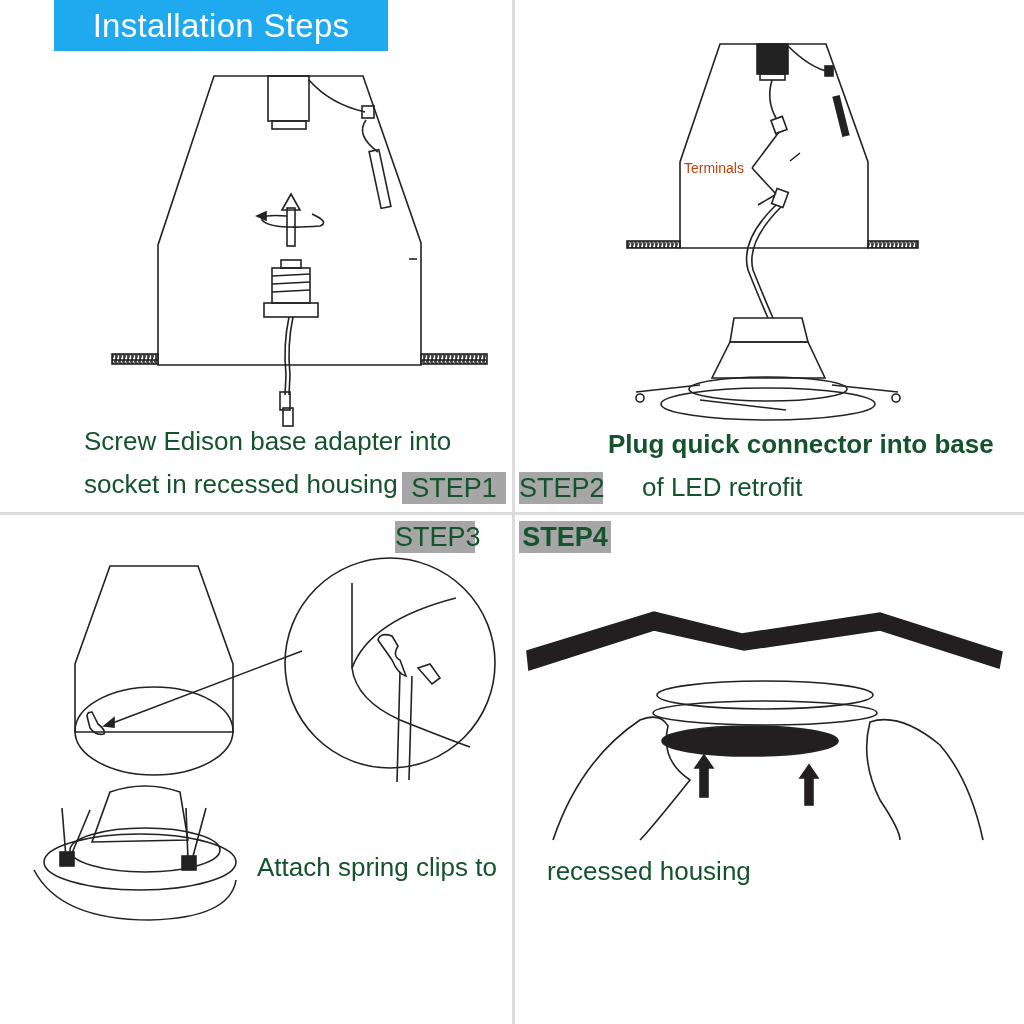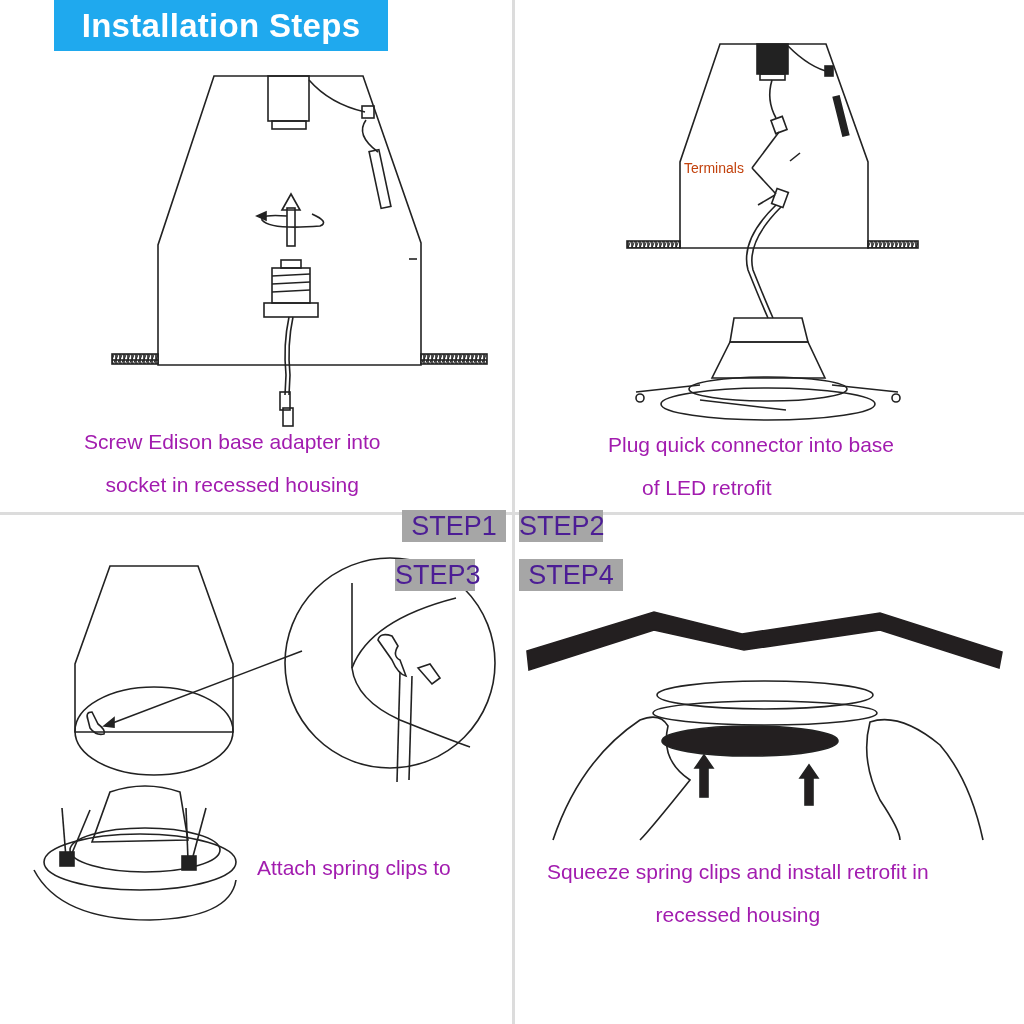--- a/index.html
+++ b/index.html
@@ -1,21 +1,21 @@
 <!DOCTYPE html>
 <html><head>
 <meta charset="utf-8">
 <style>
   html, body { margin:0; padding:0; background:#ffffff; }
   body { width:1024px; height:1024px; position:relative; overflow:hidden; font-family:"Liberation Sans", sans-serif; color:#111; }
-  .title-banner { position:absolute; left:54px; top:0; width:334px; height:51px; background:#1fa9ee; color:#fff; font-weight:bold; font-size:33px; line-height:51px; text-align:center; letter-spacing:0.3px; }
+  .title-banner { position:absolute; left:54px; top:0; width:334px; height:51px; background:#1fa9ee; color:#fff; font-weight:normal; font-size:33px; line-height:51px; text-align:center; letter-spacing:0.3px; }
   .vdiv { position:absolute; left:512px; top:0; width:3px; height:1024px; background:#dcdcdc; }
   .hdiv { position:absolute; left:0; top:512px; width:1024px; height:3px; background:#dcdcdc; }
-  .step-badge { position:absolute; height:32px; background:#a6a6a6; color:#4c1d95; font-size:27px; line-height:32px; text-align:center;margin-top:38px; }
-  .caption { position:absolute; font-size:21px; line-height:43px; color:#a21caf; white-space:nowrap;text-align:center; }
+  .step-badge { position:absolute; height:32px; background:#a6a6a6; color:#14532d; font-size:27px; line-height:32px; text-align:center; }
+  .caption { position:absolute; font-size:26px; line-height:43px; color:#14532d; white-space:nowrap; }
   .diagram { position:absolute; left:0; top:0; }
   .terminals { position:absolute; left:684px; top:160px; font-size:14px; color:#c2410c; }
 </style>
 </head>
 <body>
 
 <svg class="diagram" width="1024" height="1024" viewBox="0 0 1024 1024" fill="none" stroke="#222" stroke-width="1.6">
   <defs>
     <pattern id="hatch" width="4" height="8" patternUnits="userSpaceOnUse">
       <rect width="4" height="8" fill="#fff"></rect>
@@ -123,30 +123,29 @@
 <div class="title-banner">Installation Steps</div>
 
 <div class="vdiv"></div>
 <div class="hdiv"></div>
 
 <div class="terminals">Terminals</div>
 
 <div class="step-badge" style="left:402px; top:472px; width:104px;">STEP1</div>
 <div class="step-badge" style="left:519px; top:472px; width:84px;">STEP2</div>
 <div class="step-badge" style="left:395px; top:521px; width:80px;">STEP3</div>
-<div class="step-badge" style="left:519px; top:521px; width:104px;">STEP4</div>
+<div class="step-badge" style="left:519px; top:521px; width:92px;font-weight:bold;">STEP4</div>
 
 <div class="caption" style="left:84px; top:420px;">
   <div>Screw Edison base adapter into</div>
   <div>socket in recessed housing</div>
 </div>
 
-<div class="caption" style="left:608px; top:423px;">Plug quick connector into base</div>
+<div class="caption" style="left:608px; top:423px;font-weight:bold;">Plug quick connector into base</div>
 <div class="caption" style="left:642px; top:466px;">of LED retrofit</div>
 
 <div class="caption" style="left:257px; top:846px;">
   <div>Attach spring clips to</div>
 </div>
 
 <div class="caption" style="left:547px; top:850px;">
-  <div>Squeeze spring clips and install retrofit in</div>
   <div>recessed housing</div>
 </div>
 
 </body></html>

